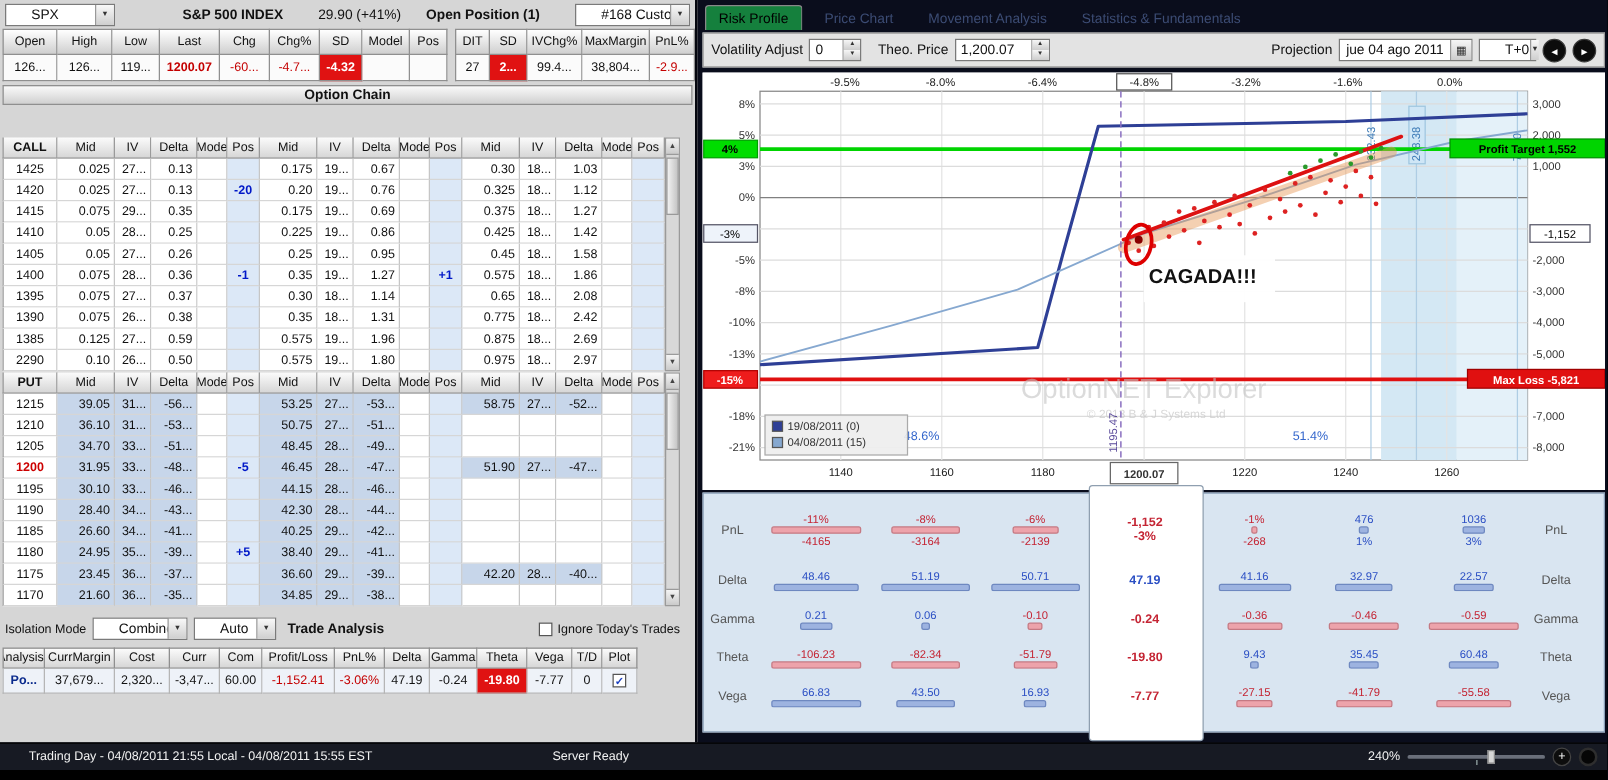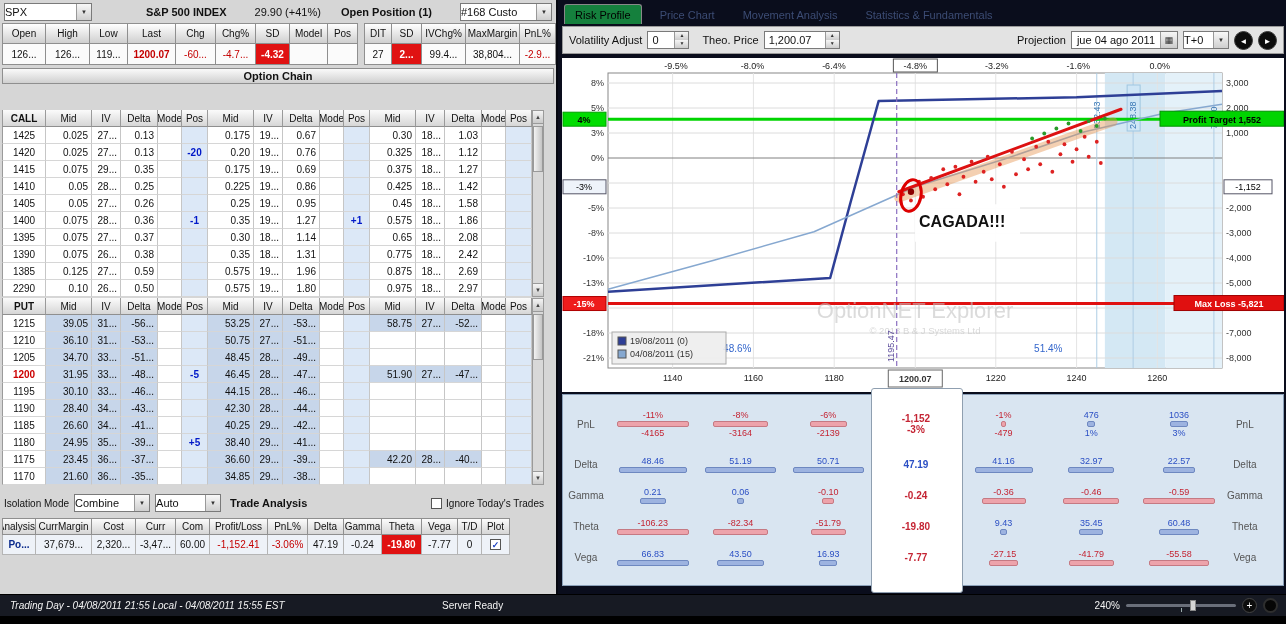--- a/index.html
+++ b/index.html
@@ -5,21 +5,21 @@
   html,body{margin:0;padding:0;background:#000;}
   .app{position:relative;width:1286px;height:624px;background:#0a0d1c;overflow:hidden;
        font-family:"Liberation Sans",sans-serif;color:#111;-webkit-font-smoothing:antialiased;}
   
   .left-pane{position:absolute;left:0;top:0;width:558px;height:594px;background:#d6d6d6;border-right:2px solid #05070f;box-sizing:border-box;}
   .symbol-row{position:absolute;top:2px;left:2px;right:2px;height:20px;display:flex;align-items:center;gap:6px;font-size:11px;padding:0 2px;}
   .idx-title{font-weight:bold;margin-left:48px;}
   .idx-chg{margin-left:22px;}
   .open-pos{font-weight:bold;margin-left:14px;}
   .combo{display:flex;align-items:center;background:#fff;border:1px solid #7a7a7a;height:18px;font-size:11px;box-sizing:border-box;}
-  .combo .cv{padding:0 0;overflow:hidden;white-space:nowrap;flex:1;}
+  .combo .cv{padding:0 20px;overflow:hidden;white-space:nowrap;flex:1;}
   .combo .arrow{width:14px;align-self:stretch;display:flex;align-items:center;justify-content:center;font-size:6px;background:linear-gradient(#f8f8f8,#cfcfcf);border-left:1px solid #999;color:#333;}
   .quote-row{position:absolute;top:23px;left:2px;display:flex;gap:6px;}
   .qtable{display:flex;flex-direction:column;}
   .qrow{display:flex;}
   .qcell{box-sizing:border-box;border:1px solid #8f8f8f;border-left:none;border-top:none;height:21px;font-size:10px;display:flex;align-items:center;justify-content:center;overflow:hidden;white-space:nowrap;}
   .qrow .qcell:first-child{border-left:1px solid #8f8f8f;}
   .qrow.h .qcell{background:linear-gradient(#ffffff,#cfcfcf);border-top:1px solid #8f8f8f;}
   .qrow.v .qcell{background:#fbfbfb;}
   .red{color:#c40000;}
   .redbold{color:#c40000;font-weight:bold;}
@@ -82,21 +82,21 @@
   .g-cell{width:87.7px;flex:none;display:flex;flex-direction:column;align-items:center;justify-content:center;gap:1px;overflow:hidden;}
   .g-val{font-size:9px;line-height:10px;white-space:nowrap;}
   .g-val.neg{color:#c42433;}
   .g-val.pos{color:#2b4fc4;}
   .g-cell.center .g-val{font-weight:bold;font-size:10px;}
   .g-bar{height:6px;border-radius:2px;box-sizing:border-box;}
   .g-bar.neg{background:#eda3ab;border:1px solid #c57983;}
   .g-bar.pos{background:#9db3e0;border:1px solid #6e88c0;}
   
   .status-bar{position:absolute;left:0;top:594px;width:1286px;height:22px;background:#171a23;border-top:1px solid #000;color:#f2f2f2;font-size:10px;display:flex;align-items:center;box-sizing:border-box;}
-  .sb-left{margin-left:10px;font-style:italic;}
+  .sb-left{margin-left:23px;}
   .sb-server{position:absolute;left:442px;}
   .sb-zoom{position:absolute;right:8px;display:flex;align-items:center;gap:6px;}
   .ztrack{position:relative;width:110px;height:3px;background:#6a6f7a;border-radius:2px;}
   .zthumb{position:absolute;left:58%;top:-4px;width:6px;height:11px;background:#d6d6d6;border:1px solid #888;box-sizing:border-box;}
   .znotch{position:absolute;left:50%;top:4px;width:1px;height:4px;background:#9aa;}
   .zbtn{width:15px;height:15px;border-radius:50%;background:#0d0d0d;color:#fff;font-size:10px;line-height:14px;text-align:center;border:1px solid #444;box-sizing:border-box;}
   .zbtn.solid{background:#060606;border:2px solid #2e2e2e;}
   .bottom-strip{position:absolute;left:0;top:616px;width:1286px;height:8px;background:#000;}
 </style>
 </head>
@@ -846,21 +846,21 @@
             <div class="g-bar neg" style="width: 42.1124%;"></div>
             <span class="g-val neg">-2139</span>
           </div>
           <div class="g-cell center">
             <span class="g-val neg">-1,152</span>
             <span class="g-val neg">-3%</span>
           </div>
           <div class="g-cell">
             <span class="g-val neg">-1%</span>
             <div class="g-bar neg" style="width: 5.27635%;"></div>
-            <span class="g-val neg">-479</span>
+            <span class="g-val neg">-268</span>
           </div>
           <div class="g-cell">
             <span class="g-val pos">476</span>
             <div class="g-bar pos" style="width: 9.37143%;"></div>
             <span class="g-val pos">1%</span>
           </div>
           <div class="g-cell">
             <span class="g-val pos">1036</span>
             <div class="g-bar pos" style="width: 20.3966%;"></div>
             <span class="g-val pos">3%</span>

